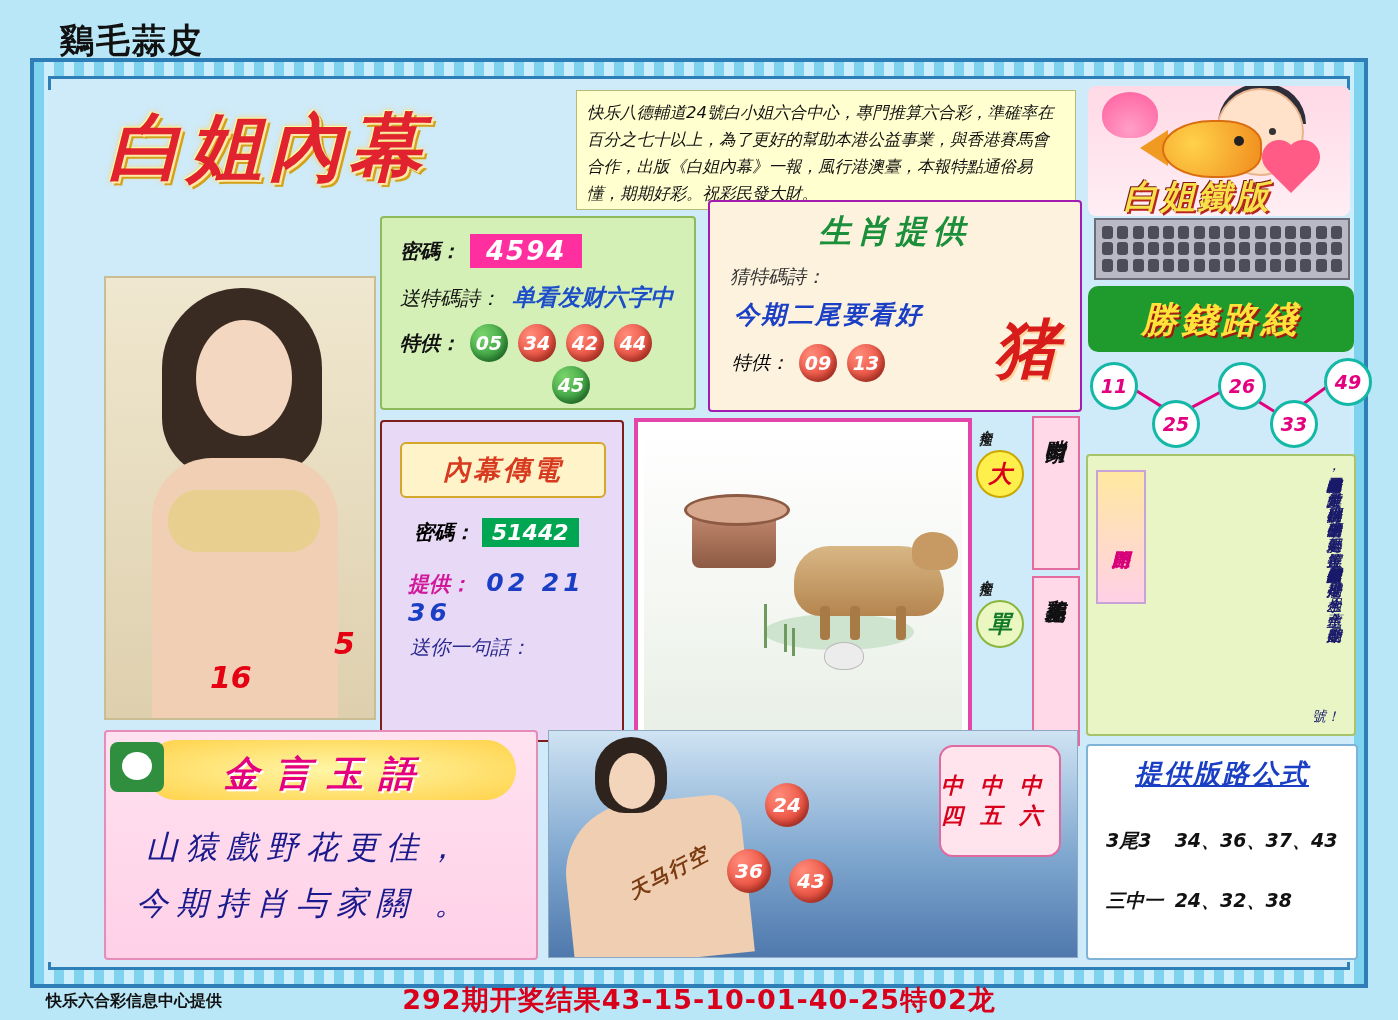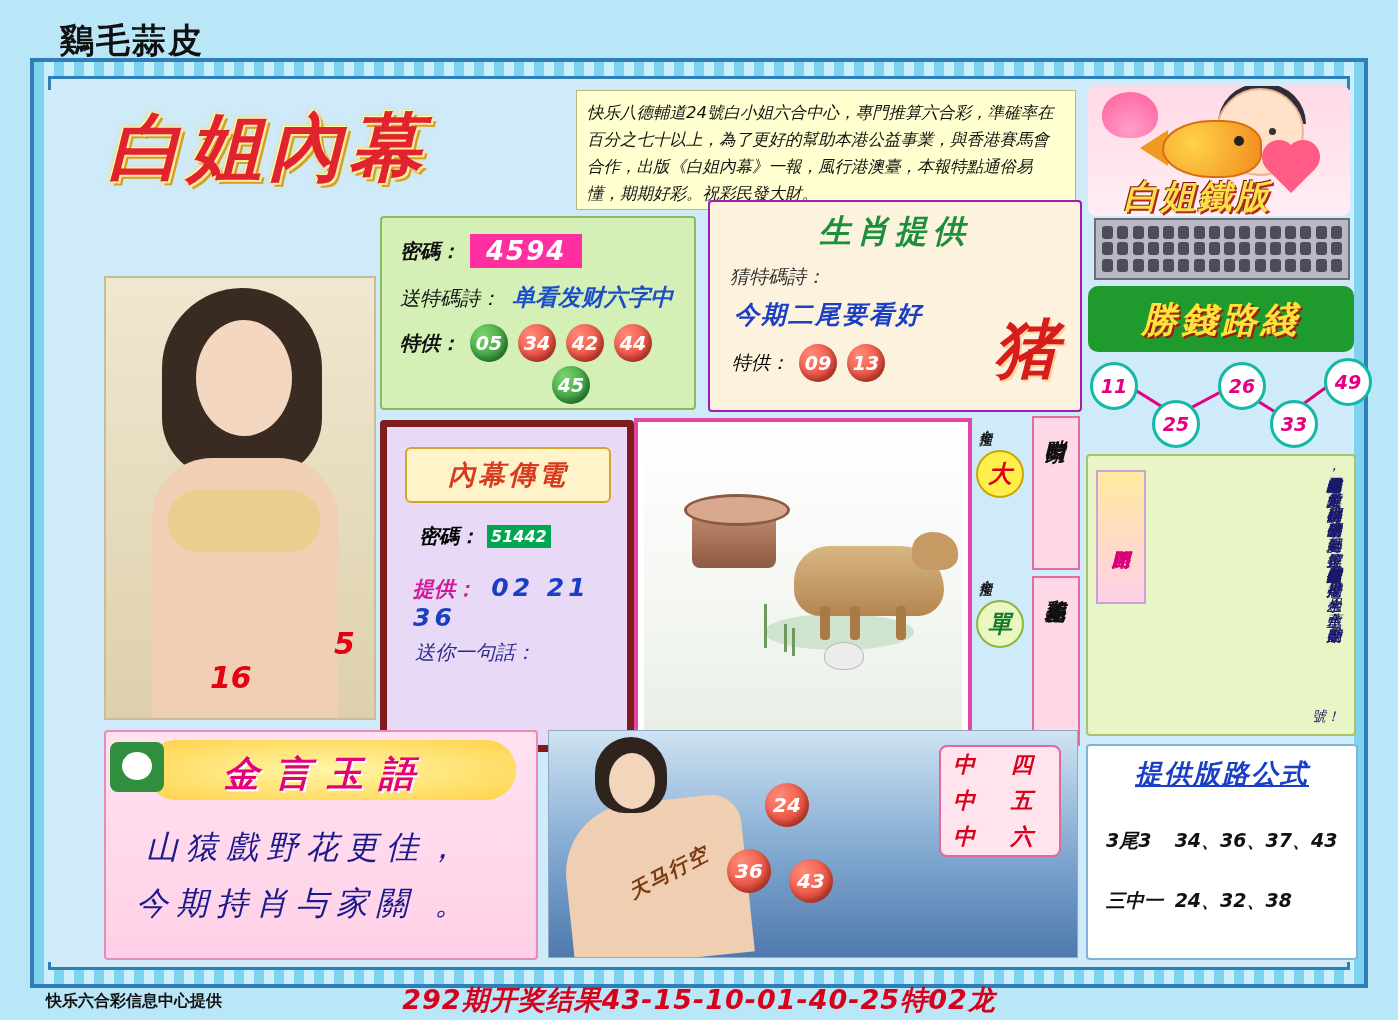--- a/index.html
+++ b/index.html
@@ -152,32 +152,32 @@
   }
   .wl-num{
     position:absolute;width:42px;height:42px;border-radius:50%;
     background:#fff;border:3px solid #14b8a6;color:#e4007f;font-weight:bold;font-size:19px;
     display:flex;align-items:center;justify-content:center;
   }
   .wl-seg{position:absolute;height:3px;background:#e4007f;transform-origin:0 0;}
   
   .box-purple{
     position:absolute;left:332px;top:330px;width:240px;height:318px;
-    background:#e8d9f7;border:7px solid #7f1d1d;border-radius:4px;
+    background:#e8d9f7;border:2px solid #7f1d1d;border-radius:4px;
   }
   .purple-banner{
     position:absolute;left:18px;top:20px;width:202px;height:52px;
     background:#fff3c9;border:2px solid #d4a62a;border-radius:6px;
   }
   .purple-banner span{
     position:absolute;left:0;right:0;top:8px;text-align:center;font-size:27px;font-weight:bold;
     color:#d83a1f;letter-spacing:3px;font-family:"DejaVu Serif",serif;
   }
   .pw2-row{position:absolute;left:32px;top:96px;display:flex;align-items:center;gap:8px;font-size:20px;font-weight:bold;}
-  .pw-green{background:#00a651;color:#fff;font-size:16px;font-weight:bold;padding:2px 4px;}
+  .pw-green{background:#00a651;color:#fff;font-size:22px;font-weight:bold;padding:2px 10px;}
   .supply-row{position:absolute;left:26px;top:146px;font-size:21px;font-weight:bold;color:#d1189a;}
   .supply-nums{color:#1a3fc4;font-size:25px;margin-left:8px;letter-spacing:4px;}
   .send-lbl{position:absolute;left:28px;top:212px;font-size:20px;color:#2b2b8f;}
   .send-val{position:absolute;left:26px;top:248px;font-size:30px;font-weight:bold;color:#e2006c;letter-spacing:2px;}
   
   .pic-panel{
     position:absolute;left:586px;top:328px;width:330px;height:322px;
     background:#ffffff;border:4px solid #e246a8;
   }
   .pic-scene{
@@ -293,42 +293,42 @@
     position:absolute;left:76px;top:128px;font-size:20px;color:#7a3b12;font-weight:bold;
     transform:rotate(-28deg);letter-spacing:2px;font-family:"DejaVu Serif",serif;
   }
   .bp-ball{
     position:absolute;width:44px;height:44px;border-radius:50%;color:#fff;font-size:20px;font-weight:bold;
     display:flex;align-items:center;justify-content:center;
     box-shadow:inset -3px -4px 6px rgba(0,0,0,.3);
   }
   .zhong-box{
     position:absolute;right:16px;top:14px;width:118px;height:108px;
-    background:#ffe4ee;border:2px solid #e06aa0;border-radius:8px;
-    display:flex;flex-direction:column;justify-content:space-around;align-items:center;
+    background:#ffe4ee;border:2px solid #e06aa0;border-radius:14px;
+    display:flex;flex-direction:row;justify-content:space-around;align-items:center;
   }
   .zhong-row{font-size:22px;font-weight:bold;color:#d8001b;letter-spacing:14px;}
   
   .formula{
     position:absolute;left:1038px;top:654px;width:268px;height:212px;
     background:#ffffff;border:2px solid #7fb4d8;border-radius:4px;
   }
   .f-title{
     position:absolute;left:0;right:0;top:10px;text-align:center;font-size:27px;font-weight:bold;
     color:#1a3fc4;letter-spacing:2px;text-decoration:underline;
   }
   .f-row{position:absolute;left:18px;font-size:19px;color:#111;font-weight:bold;}
   .f-row .k{display:inline-block;width:62px;}
   
   .foot-left{
     position:absolute;left:46px;top:991px;font-size:16px;font-weight:bold;color:#111;
   }
   .foot-main{
     position:absolute;left:0;right:0;top:982px;text-align:center;
-    font-size:27px;font-weight:bold;color:#d8001b;letter-spacing:1px;font-style:italic;
+    font-size:27px;font-weight:bold;color:#d8001b;letter-spacing:1px;
   }
 </style>
 </head>
 <body>
 
 <div class="issue-title">鷄毛蒜皮</div>
 
 <div class="frame"></div>
 
 <div class="inner">

